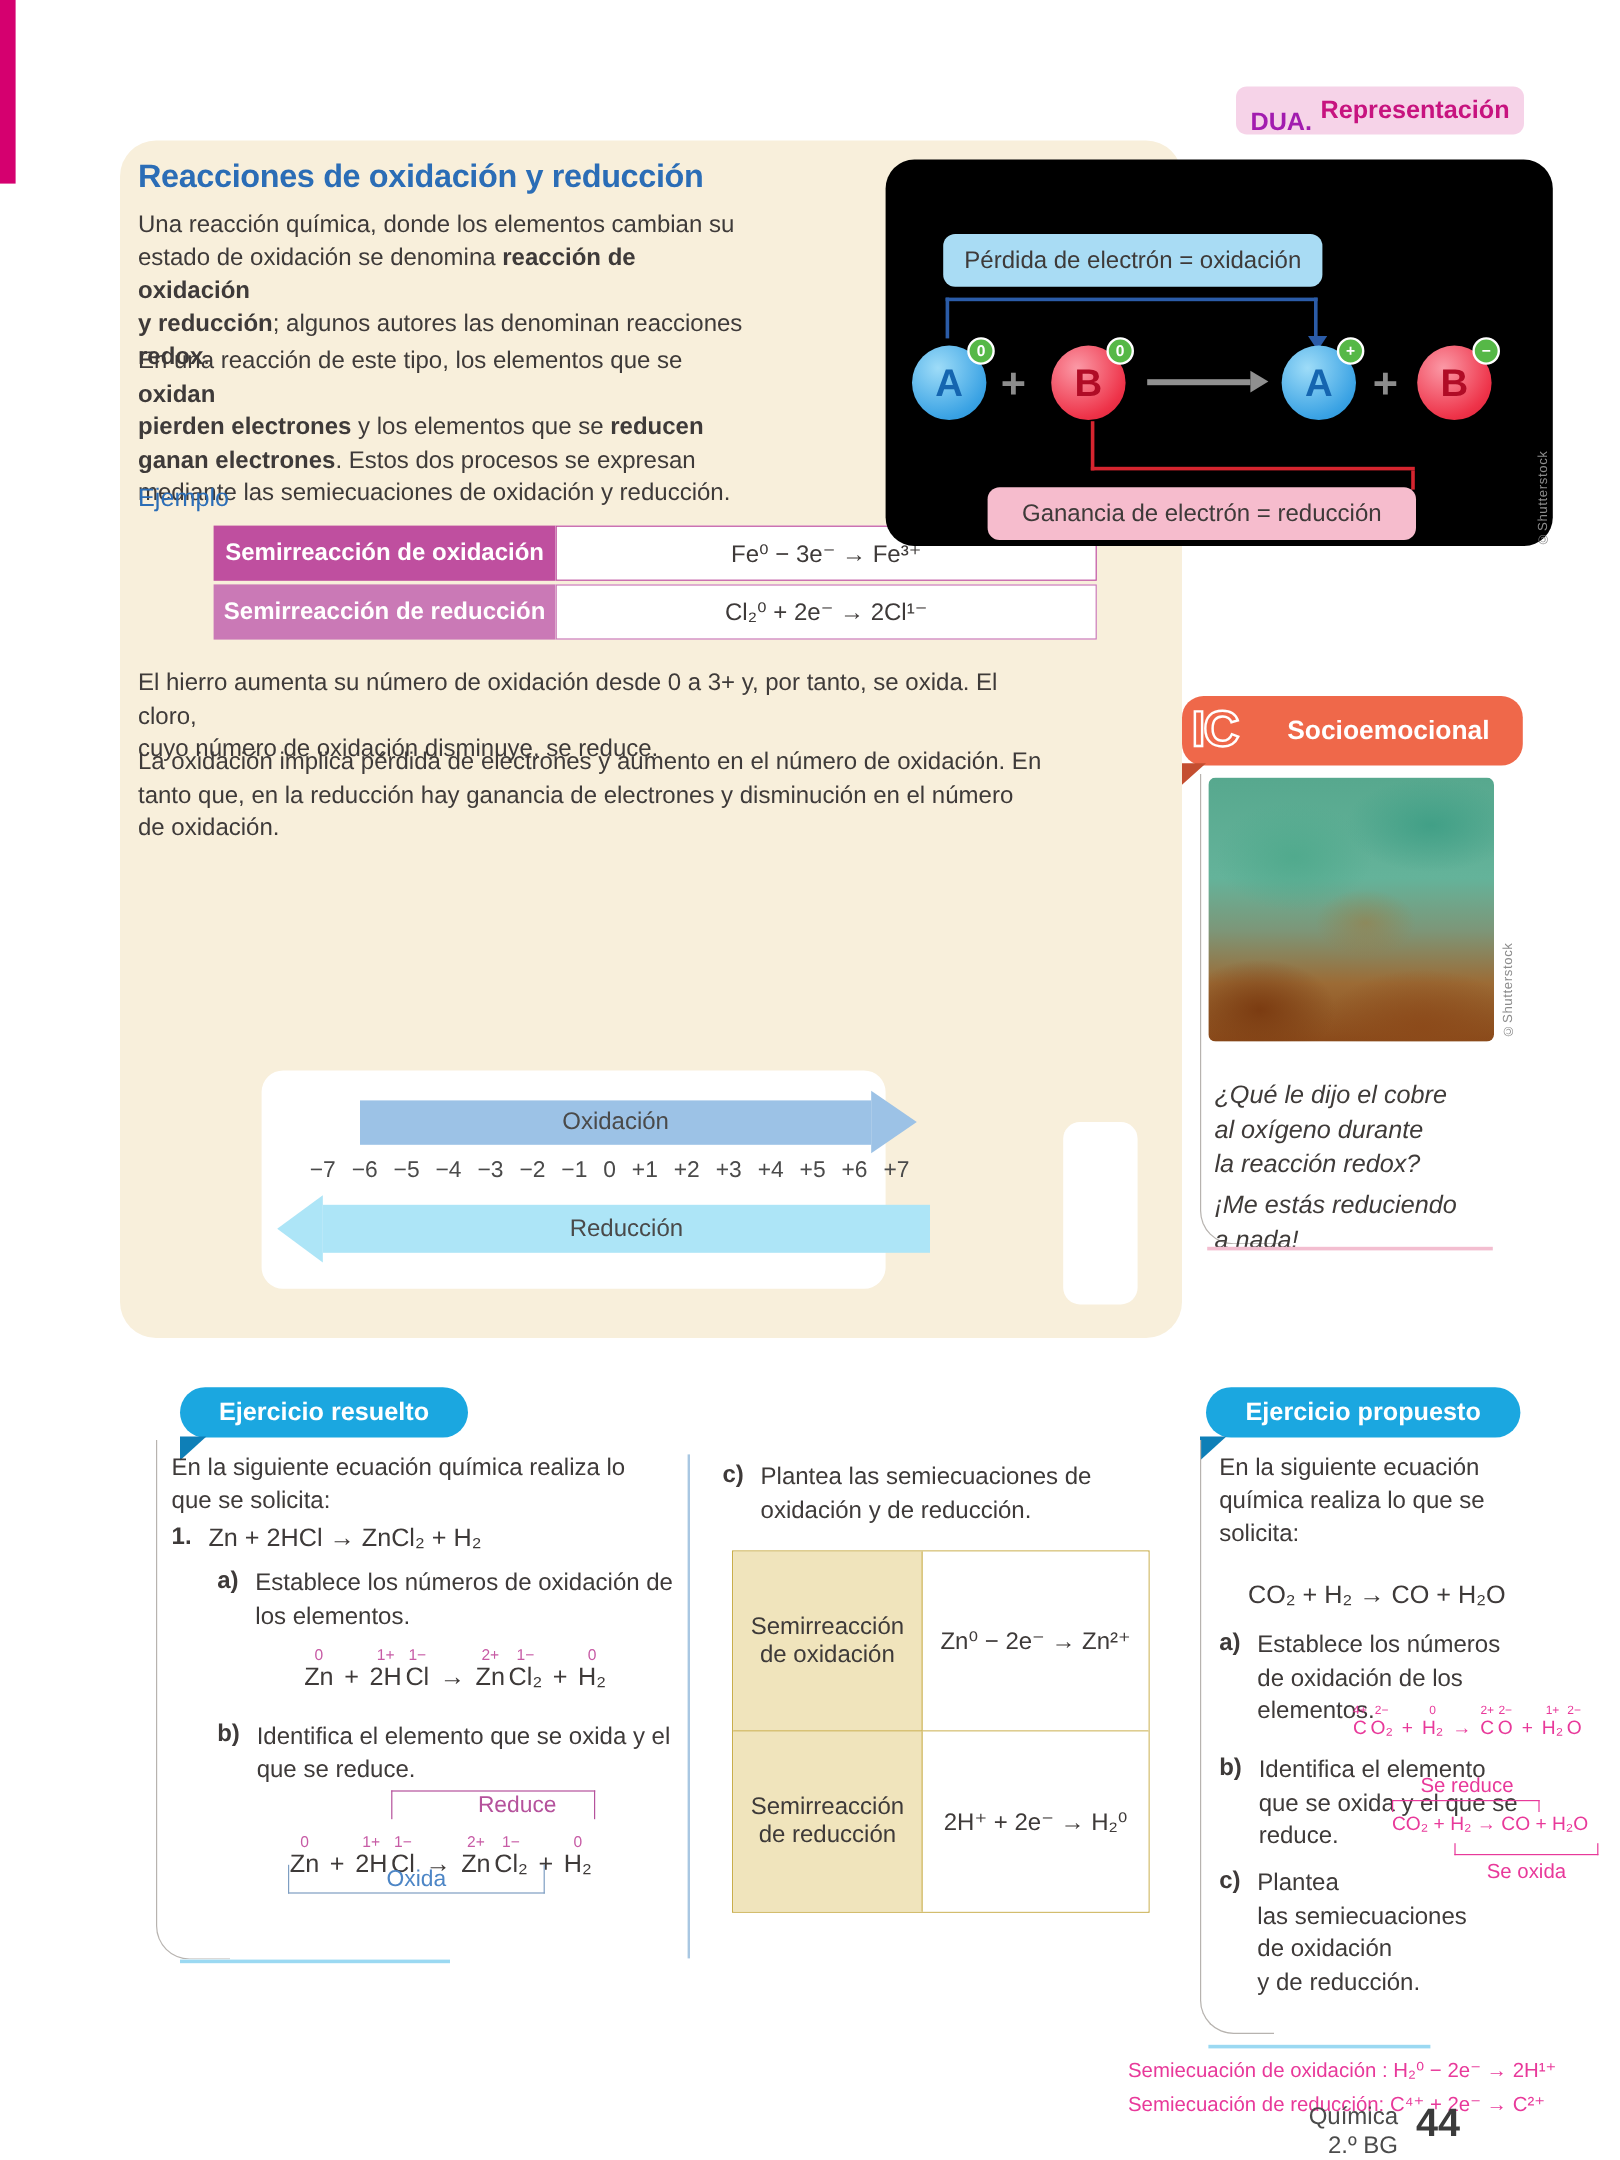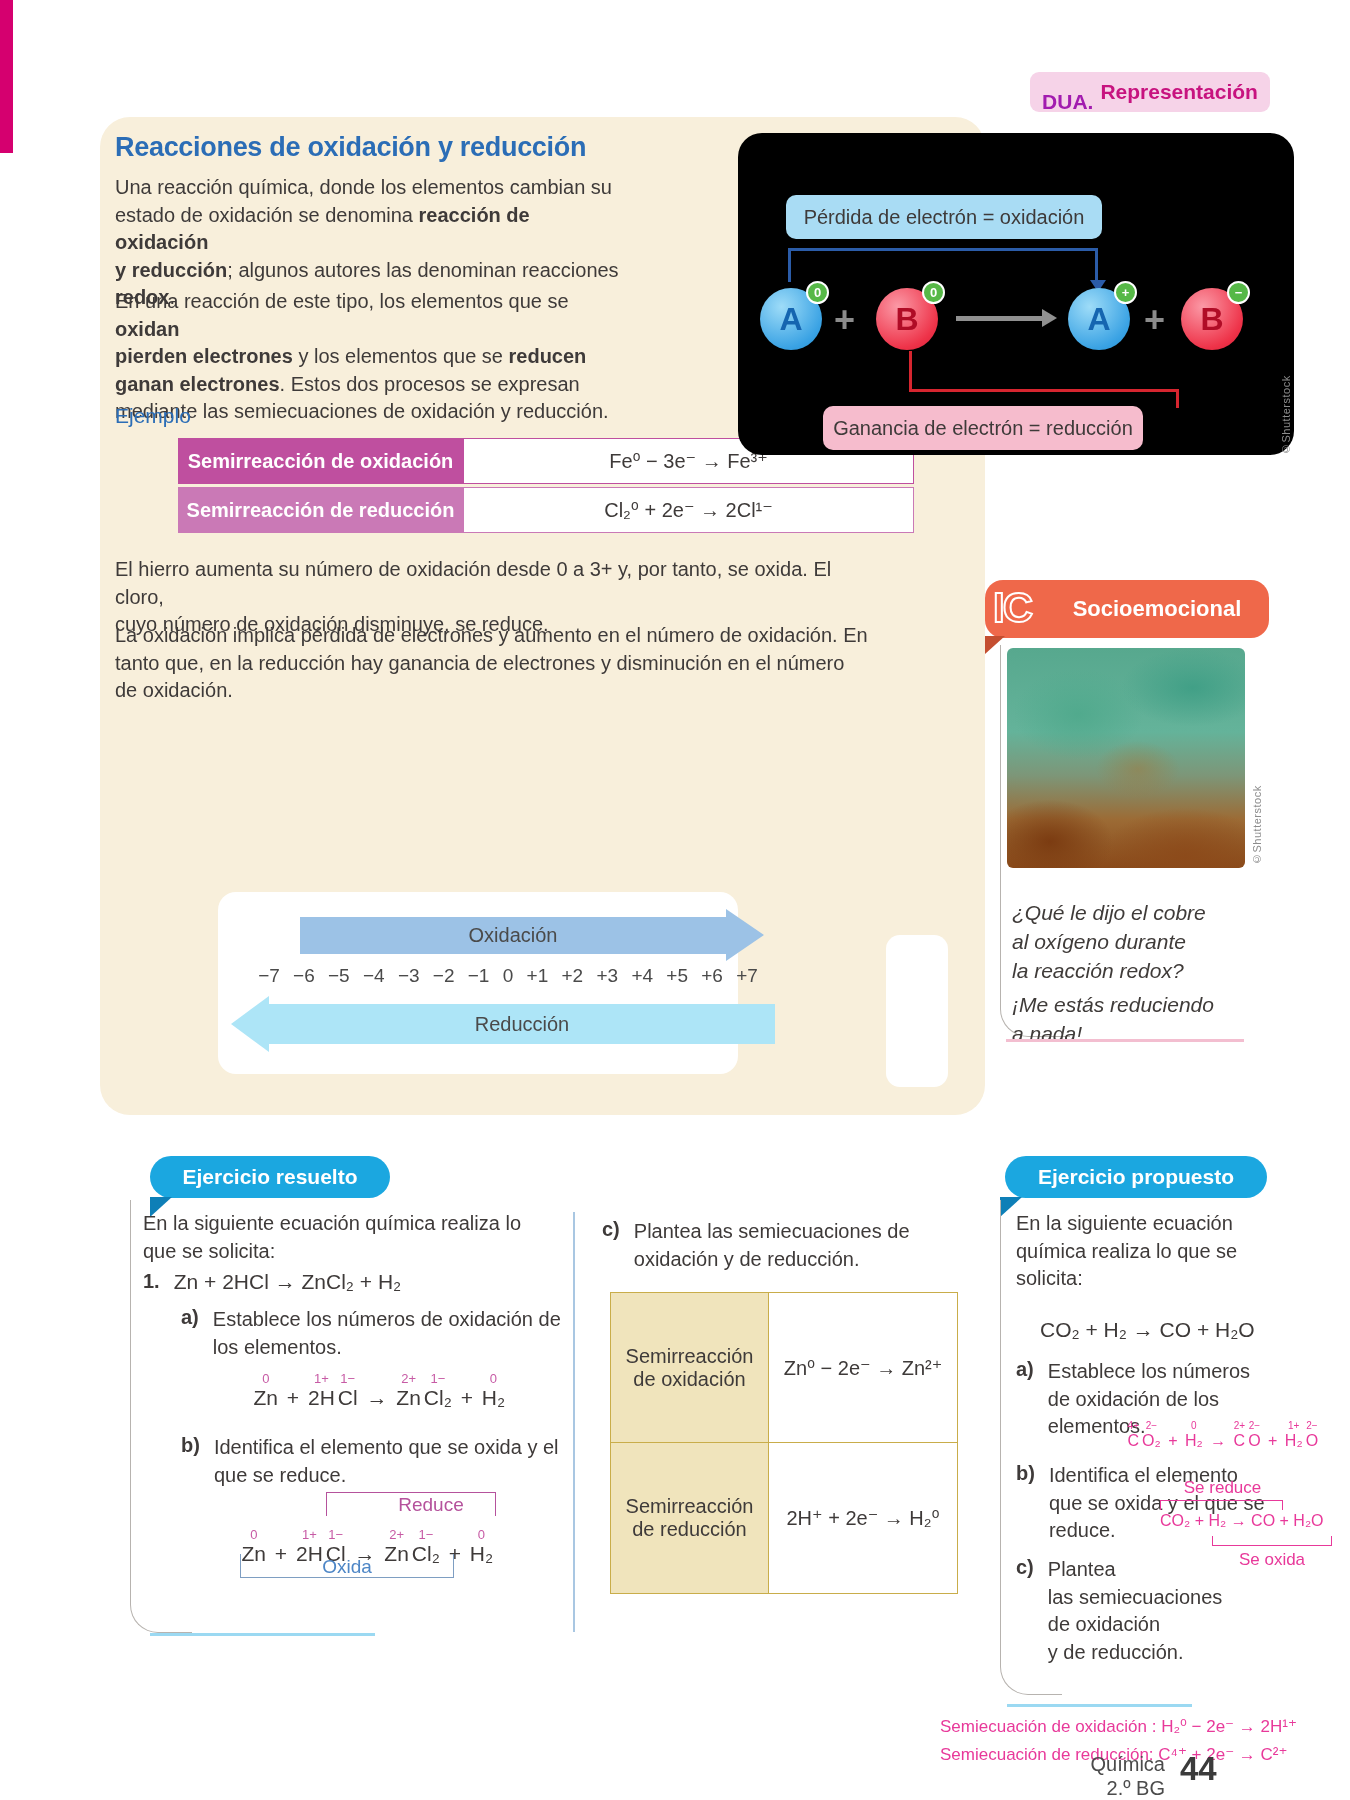--- a/index.html
+++ b/index.html
@@ -38,21 +38,21 @@
   .ex-label { width:285px; display:flex; align-items:center; justify-content:center;
     color:#ffffff; font-weight:bold; font-size:20px; }
   .ex-val { flex:1; background:#ffffff; display:flex; align-items:center; justify-content:center; font-size:20px; }
   .ex-row1 .ex-label { background:#bf4f9f; } .ex-row1 .ex-val { border:1.5px solid #bf4f9f; }
   .ex-row2 .ex-label { background:#ca79b6; } .ex-row2 .ex-val { border:1.5px solid #ca79b6; }
 
   
   .diagram-box { left:715px; top:133px; width:556px; height:322px; background:#000000; border-radius:24px;margin-left:23px; }
   .bubble-blue { left:48px; top:62px; width:316px; height:44px; background:#a9dcf4; border-radius:10px;
     display:flex; align-items:center; justify-content:center; font-size:20px; }
-  .bubble-pink { left:85px; top:273px; width:320px; height:44px; background:#f6bccd; border-radius:10px;
+  .bubble-pink { left:85px; top:273px; width:357px; height:44px; background:#f6bccd; border-radius:10px;
     display:flex; align-items:center; justify-content:center; font-size:20px; }
   .conn-blue { left:50px; top:115px; width:310px; height:34px;
     border-left:3px solid #2b5ca8; border-top:3px solid #2b5ca8; border-right:3px solid #2b5ca8; }
   .conn-blue-head { left:352px; top:147px; width:0; height:0;
     border-left:8px solid transparent; border-right:8px solid transparent; border-top:12px solid #2b5ca8; }
   .conn-red { left:171px; top:218px; width:270px; height:41px;
     border-left:3px solid #d6252f; border-bottom:3px solid #d6252f; }
   .conn-red-drop { left:438px; top:259px; width:3px; height:16px; background:#d6252f; }
   .atom { width:62px; height:62px; border-radius:50%; top:155px; display:flex; align-items:center;
     justify-content:center; font-size:32px; font-weight:bold; }

